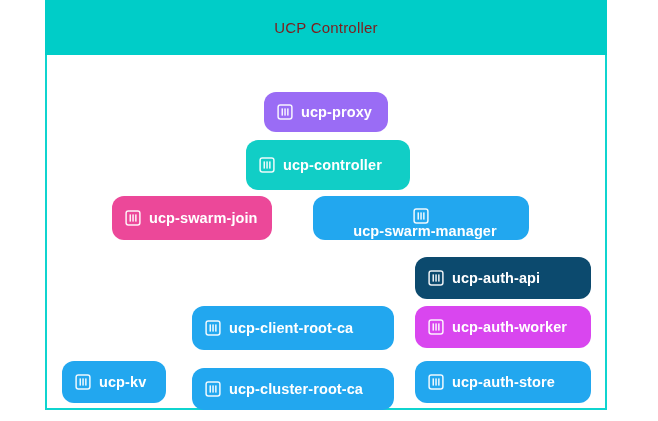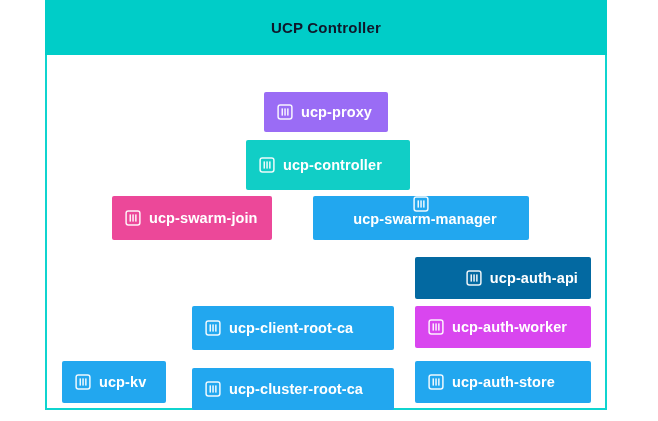--- a/index.html
+++ b/index.html
@@ -40,35 +40,35 @@
     top: 0px;
     width: 562px;
     height: 55px;
     background: #00cdc8;
     display: flex;
     align-items: center;
     justify-content: center;
   }
 
   .panel-title {
-    color: #0f172a;
+    color: #7f1d1d;
     font-size: 15px;
-    font-weight: bold;
+    font-weight: normal;
     letter-spacing: 0.2px;
     line-height: 1;
   }
 
   
   .node {
     position: absolute;
     box-sizing: border-box;
     display: flex;
     align-items: center;
-    padding: 0 13px;
-    border-radius: 2px;
+    padding: 12px 13px;
+    border-radius: 12px;
     white-space: nowrap;
   }
 
   .node-label {
     color: #ffffff;
     font-size: 14.5px;
     font-weight: bold;
     line-height: 1;
     margin-left: 8px;
     letter-spacing: 0.1px;
@@ -126,21 +126,21 @@
       </div>
       <div class="node c-blue" style="left: 313px; top: 196px; width: 216px; height: 44px; background: rgb(34, 167, 239); flex-direction: column;">
         <svg class="node-icon" viewBox="0 0 16 16">
           <rect x="1.1" y="1.1" width="13.8" height="13.8" rx="2.2" ry="2.2" fill="none" stroke="#ffffff" stroke-width="1.5" opacity="0.92"></rect>
           <rect x="4.5" y="4.4" width="1.5" height="7.2" fill="#ffffff" opacity="0.92"></rect>
           <rect x="7.3" y="4.4" width="1.5" height="7.2" fill="#ffffff" opacity="0.92"></rect>
           <rect x="10.1" y="4.4" width="1.5" height="7.2" fill="#ffffff" opacity="0.92"></rect>
         </svg>
         <span class="node-label">ucp-swarm-manager</span>
       </div>
-      <div class="node c-blue" style="left: 415px; top: 257px; width: 176px; height: 42px; background: #0369a1; justify-content: flex-end;">
+      <div class="node c-blue" style="left: 415px; top: 257px; width: 176px; height: 42px; background: #0c4a6e;">
         <svg class="node-icon" viewBox="0 0 16 16">
           <rect x="1.1" y="1.1" width="13.8" height="13.8" rx="2.2" ry="2.2" fill="none" stroke="#ffffff" stroke-width="1.5" opacity="0.92"></rect>
           <rect x="4.5" y="4.4" width="1.5" height="7.2" fill="#ffffff" opacity="0.92"></rect>
           <rect x="7.3" y="4.4" width="1.5" height="7.2" fill="#ffffff" opacity="0.92"></rect>
           <rect x="10.1" y="4.4" width="1.5" height="7.2" fill="#ffffff" opacity="0.92"></rect>
         </svg>
         <span class="node-label">ucp-auth-api</span>
       </div>
       <div class="node c-blue" style="left: 192px; top: 306px; width: 202px; height: 44px; background: rgb(34, 167, 239);">
         <svg class="node-icon" viewBox="0 0 16 16">

